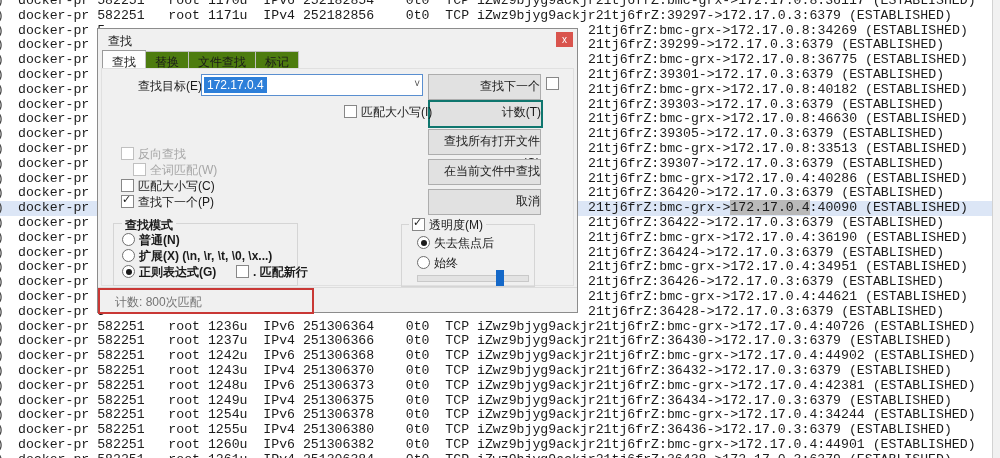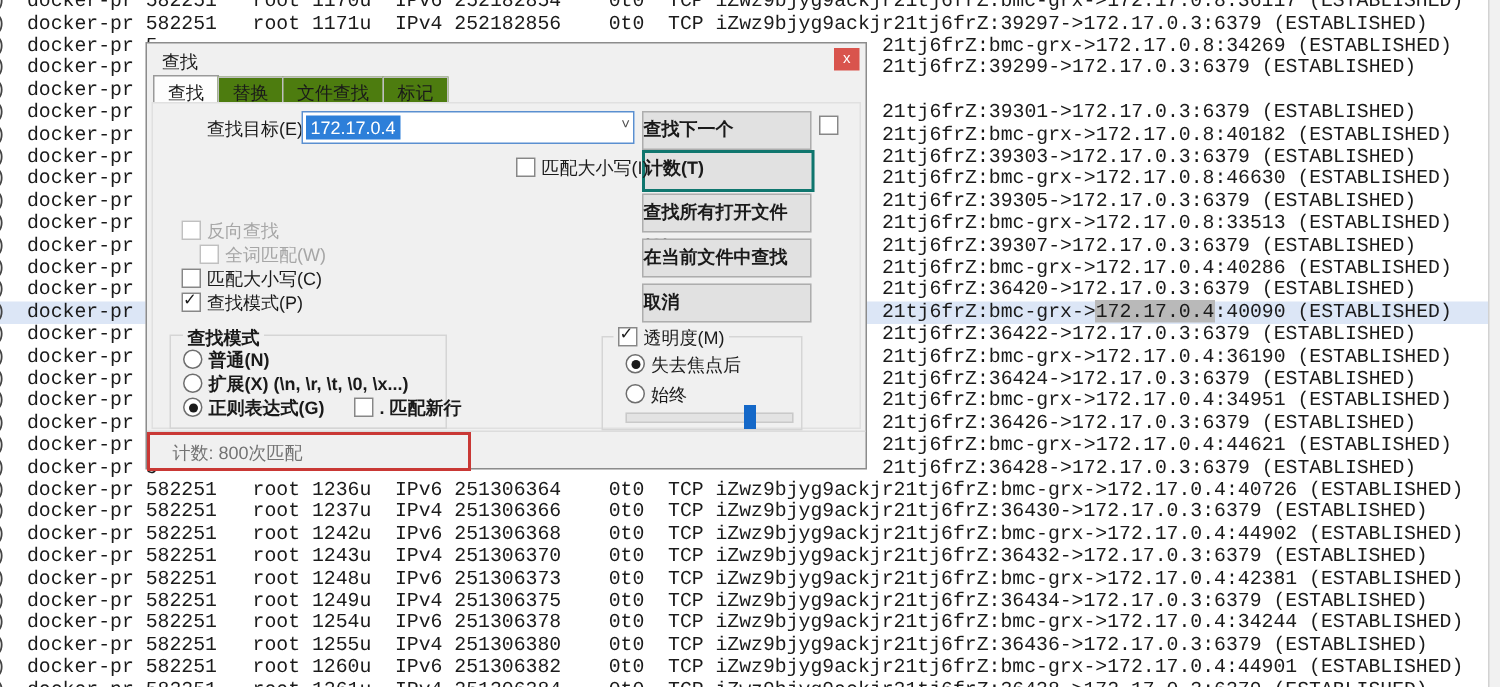--- a/index.html
+++ b/index.html
@@ -32,21 +32,21 @@
   #pane{position:absolute;left:3px;top:39px;width:471px;height:216px;border:1px solid #e0e0e0;
         background:#f0f0f0;}
   
   #ft-label{position:absolute;left:40px;top:49px;}
   #combo{position:absolute;left:103px;top:45px;width:220px;height:20px;background:#fff;
          border:1px solid #5a8fd0;}
   #combo .val{position:absolute;left:2px;top:2px;padding:1px 3px;background:#2d7fd9;color:#fff;
               font-size:12px;}
   #combo .arrow{position:absolute;right:2px;top:3px;color:#4d4d4d;font-size:10px;}
   .btn{position:absolute;left:330px;width:111px;height:24px;background:#e1e1e1;
-       border:1px solid #adadad;text-align:left;line-height:22px;cursor:pointer;font-weight:bold;}
+       border:1px solid #adadad;text-align:right;line-height:22px;cursor:pointer;}
   .btn.default{border:2px solid #0f766e;line-height:20px;}
   #btn-findnext{top:45px;}
   #btn-count{top:71px;}
   #btn-findallopen{top:100px;}
   #btn-findcurrent{top:130px;}
   #btn-cancel{top:160px;}
   #side-cb{position:absolute;left:448px;top:48px;}
   
   .cb{display:inline-block;width:11px;height:11px;border:1px solid #878787;background:#fff;
       position:relative;vertical-align:-2px;margin-right:4px;}
@@ -88,21 +88,21 @@
 </head>
 <body>
 
 <div id="screen">
 
   <div id="rows">
       <div class="trow"><span class="edge"><i>)</i></span><span class="lt">docker-pr 582251   root 1170u  IPv6 252182854    0t0  TCP iZwz9bjyg9ackjr21tj6frZ:bmc-grx-&gt;172.17.0.8:36117 (ESTABLISHED)</span></div>
       <div class="trow"><span class="edge"><i>)</i></span><span class="lt">docker-pr 582251   root 1171u  IPv4 252182856    0t0  TCP iZwz9bjyg9ackjr21tj6frZ:39297-&gt;172.17.0.3:6379 (ESTABLISHED)</span></div>
       <div class="trow"><span class="edge"><i>)</i></span><span class="lt">docker-pr 5</span><span class="rt">21tj6frZ:bmc-grx-&gt;172.17.0.8:34269 (ESTABLISHED)</span></div>
       <div class="trow"><span class="edge"><i>)</i></span><span class="lt">docker-pr 5</span><span class="rt">21tj6frZ:39299-&gt;172.17.0.3:6379 (ESTABLISHED)</span></div>
-      <div class="trow"><span class="edge"><i>)</i></span><span class="lt">docker-pr 5</span></div>
+      <div class="trow"><span class="edge"><i>)</i></span><span class="lt">docker-pr 5</span><span class="rt">21tj6frZ:bmc-grx-&gt;172.17.0.8:36775 (ESTABLISHED)</span></div>
       <div class="trow"><span class="edge"><i>)</i></span><span class="lt">docker-pr 5</span><span class="rt">21tj6frZ:39301-&gt;172.17.0.3:6379 (ESTABLISHED)</span></div>
       <div class="trow"><span class="edge"><i>)</i></span><span class="lt">docker-pr 5</span><span class="rt">21tj6frZ:bmc-grx-&gt;172.17.0.8:40182 (ESTABLISHED)</span></div>
       <div class="trow"><span class="edge"><i>)</i></span><span class="lt">docker-pr 5</span><span class="rt">21tj6frZ:39303-&gt;172.17.0.3:6379 (ESTABLISHED)</span></div>
       <div class="trow"><span class="edge"><i>)</i></span><span class="lt">docker-pr 5</span><span class="rt">21tj6frZ:bmc-grx-&gt;172.17.0.8:46630 (ESTABLISHED)</span></div>
       <div class="trow"><span class="edge"><i>)</i></span><span class="lt">docker-pr 5</span><span class="rt">21tj6frZ:39305-&gt;172.17.0.3:6379 (ESTABLISHED)</span></div>
       <div class="trow"><span class="edge"><i>)</i></span><span class="lt">docker-pr 5</span><span class="rt">21tj6frZ:bmc-grx-&gt;172.17.0.8:33513 (ESTABLISHED)</span></div>
       <div class="trow"><span class="edge"><i>)</i></span><span class="lt">docker-pr 5</span><span class="rt">21tj6frZ:39307-&gt;172.17.0.3:6379 (ESTABLISHED)</span></div>
       <div class="trow"><span class="edge"><i>)</i></span><span class="lt">docker-pr 5</span><span class="rt">21tj6frZ:bmc-grx-&gt;172.17.0.4:40286 (ESTABLISHED)</span></div>
       <div class="trow"><span class="edge"><i>)</i></span><span class="lt">docker-pr 5</span><span class="rt">21tj6frZ:36420-&gt;172.17.0.3:6379 (ESTABLISHED)</span></div>
       <div class="trow hl"><span class="edge"><i>)</i></span><span class="lt">docker-pr 5</span><span class="rt">21tj6frZ:bmc-grx-&gt;<span class="selmatch">172.17.0.4</span>:40090 (ESTABLISHED)</span></div>
@@ -149,21 +149,21 @@
     <div class="btn" id="btn-findnext">查找下一个</div>
     <div class="btn default" id="btn-count">计数(T)</div>
     <div class="btn" id="btn-findallopen">查找所有打开文件(O)</div>
     <div class="btn" id="btn-findcurrent">在当前文件中查找</div>
     <div class="btn" id="btn-cancel">取消</div>
 
     <div class="opt" id="opt-insel"><span class="cb"></span><span>匹配大小写(I)</span></div>
     <div class="opt dis" id="opt-back"><span class="cb dis"></span><span>反向查找</span></div>
     <div class="opt dis" id="opt-word"><span class="cb dis"></span><span>全词匹配(W)</span></div>
     <div class="opt" id="opt-case"><span class="cb"></span><span>匹配大小写(C)</span></div>
-    <div class="opt" id="opt-wrap"><span class="cb checked"></span><span>查找模式(P)</span></div>
+    <div class="opt" id="opt-wrap"><span class="cb checked"></span><span>查找下一个(P)</span></div>
 
     <div class="group" id="grp-mode">
       <span class="glabel">查找模式</span>
       <div class="opt" id="gm-normal"><span class="radio"></span><span>普通(N)</span></div>
       <div class="opt" id="gm-ext"><span class="radio"></span><span>扩展(X) (\n, \r, \t, \0, \x...)</span></div>
       <div class="opt" id="gm-regex"><span class="radio sel"></span><span>正则表达式(G)</span></div>
       <div id="gm-newline"><span class="cb"></span><span>. 匹配新行</span></div>
     </div>
 
     <div class="group" id="grp-trans">

